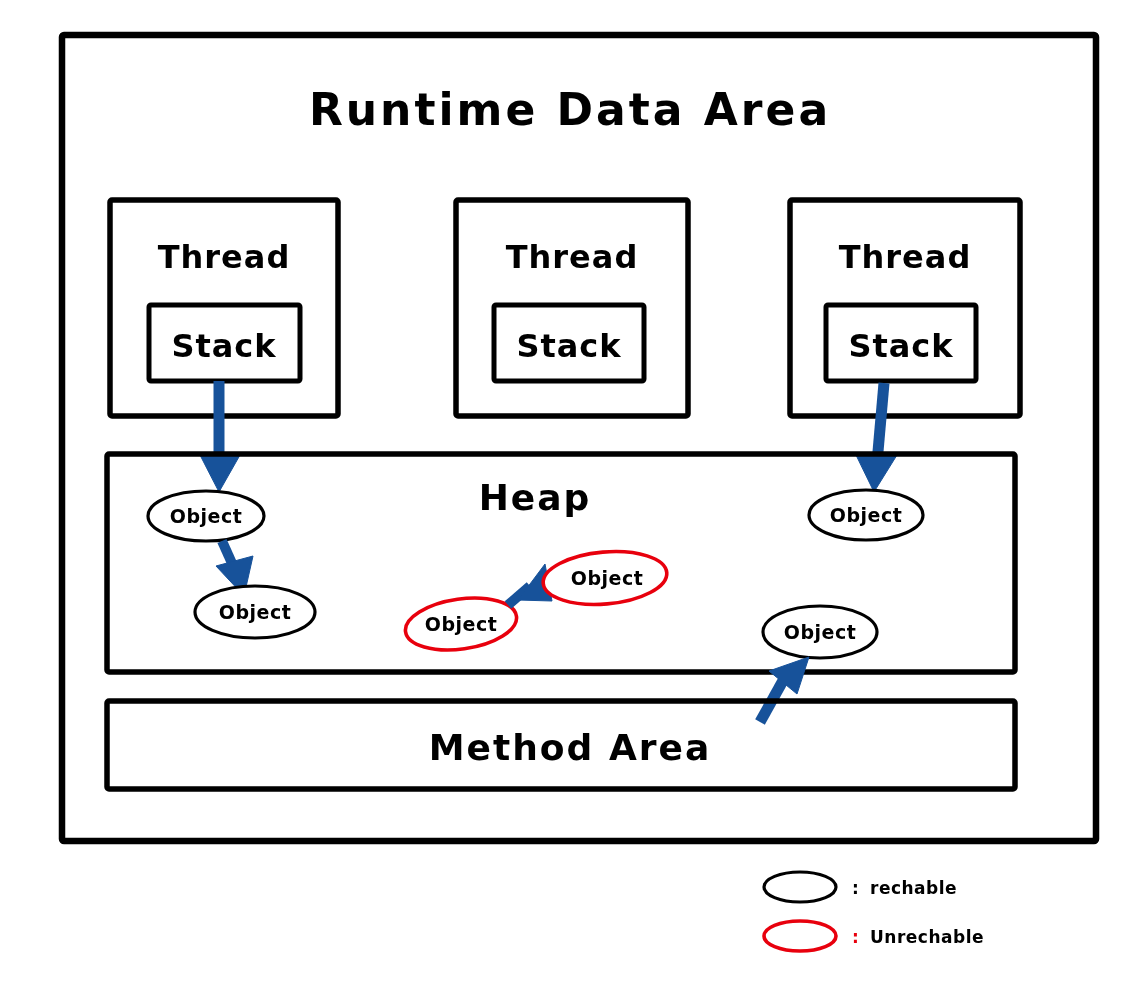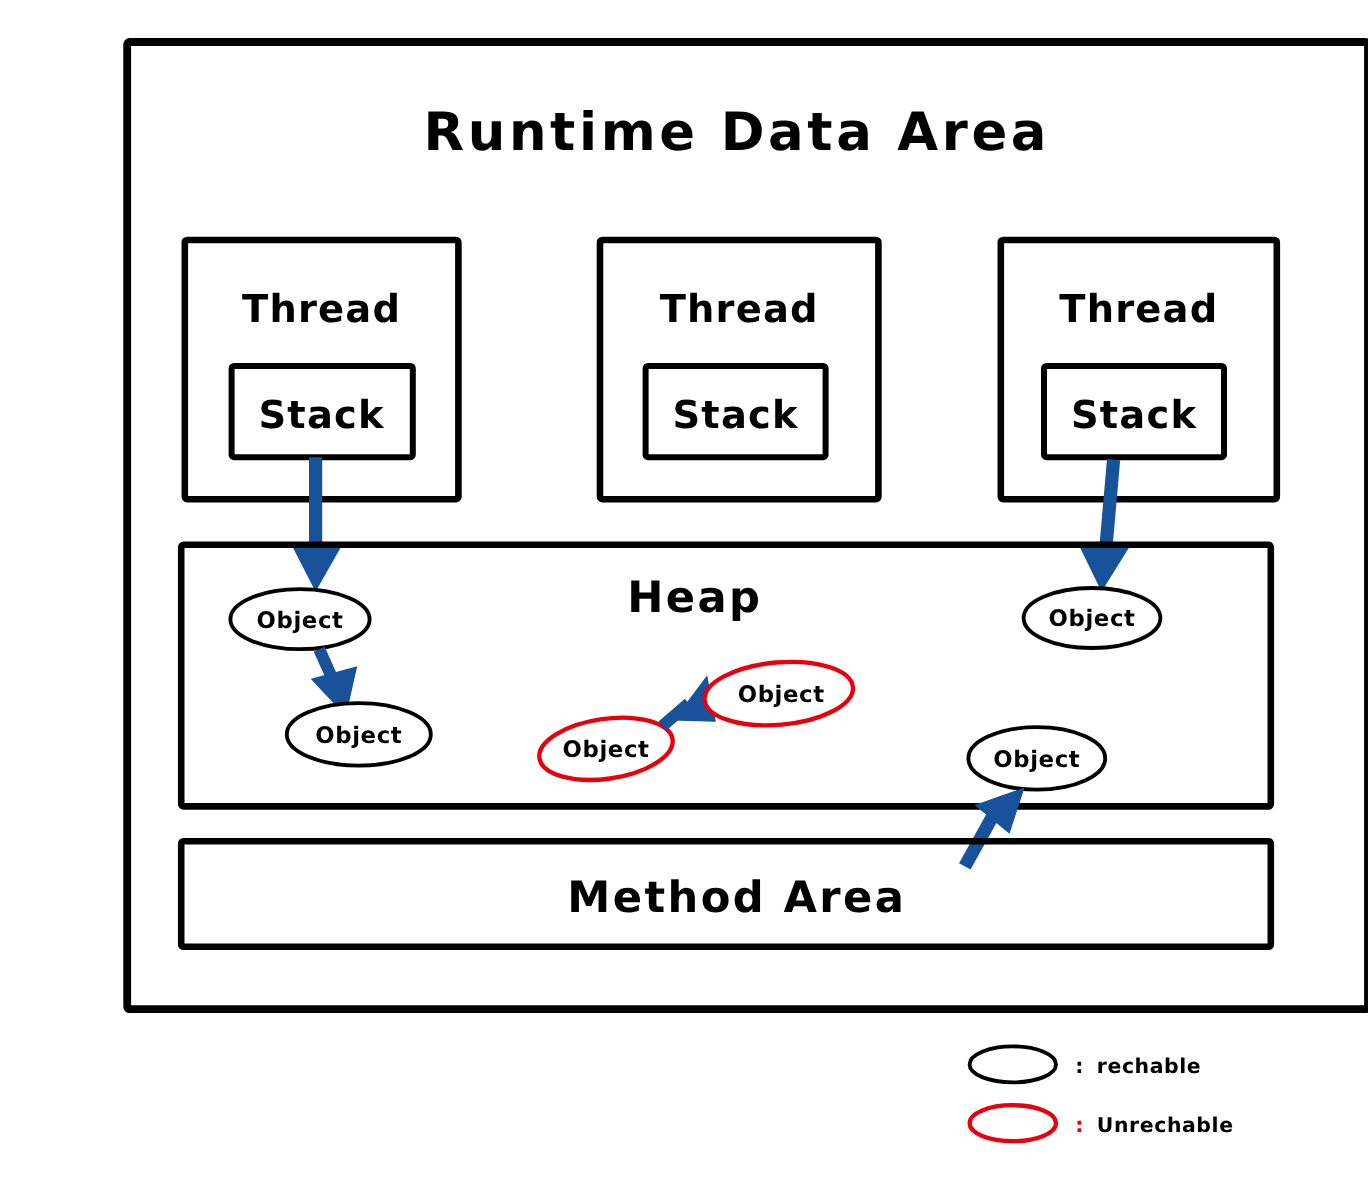--- a/index.html
+++ b/index.html
@@ -13,21 +13,20 @@
     position: relative;
     overflow: hidden;
     font-family: "DejaVu Sans", sans-serif;
   }
   #canvas {
     position: absolute;
     left: 0;
     top: 0;
     width: 920px;
     height: 1000px;
-    padding-left: 44px;
   }
   .hand {
     font-family: "DejaVu Sans", sans-serif;
     font-weight: bold;
     fill: #000000;
     letter-spacing: 1px;
   }
   .hand-red { fill: #e8000d; }
   .title-text {
     font-size: 44px;

